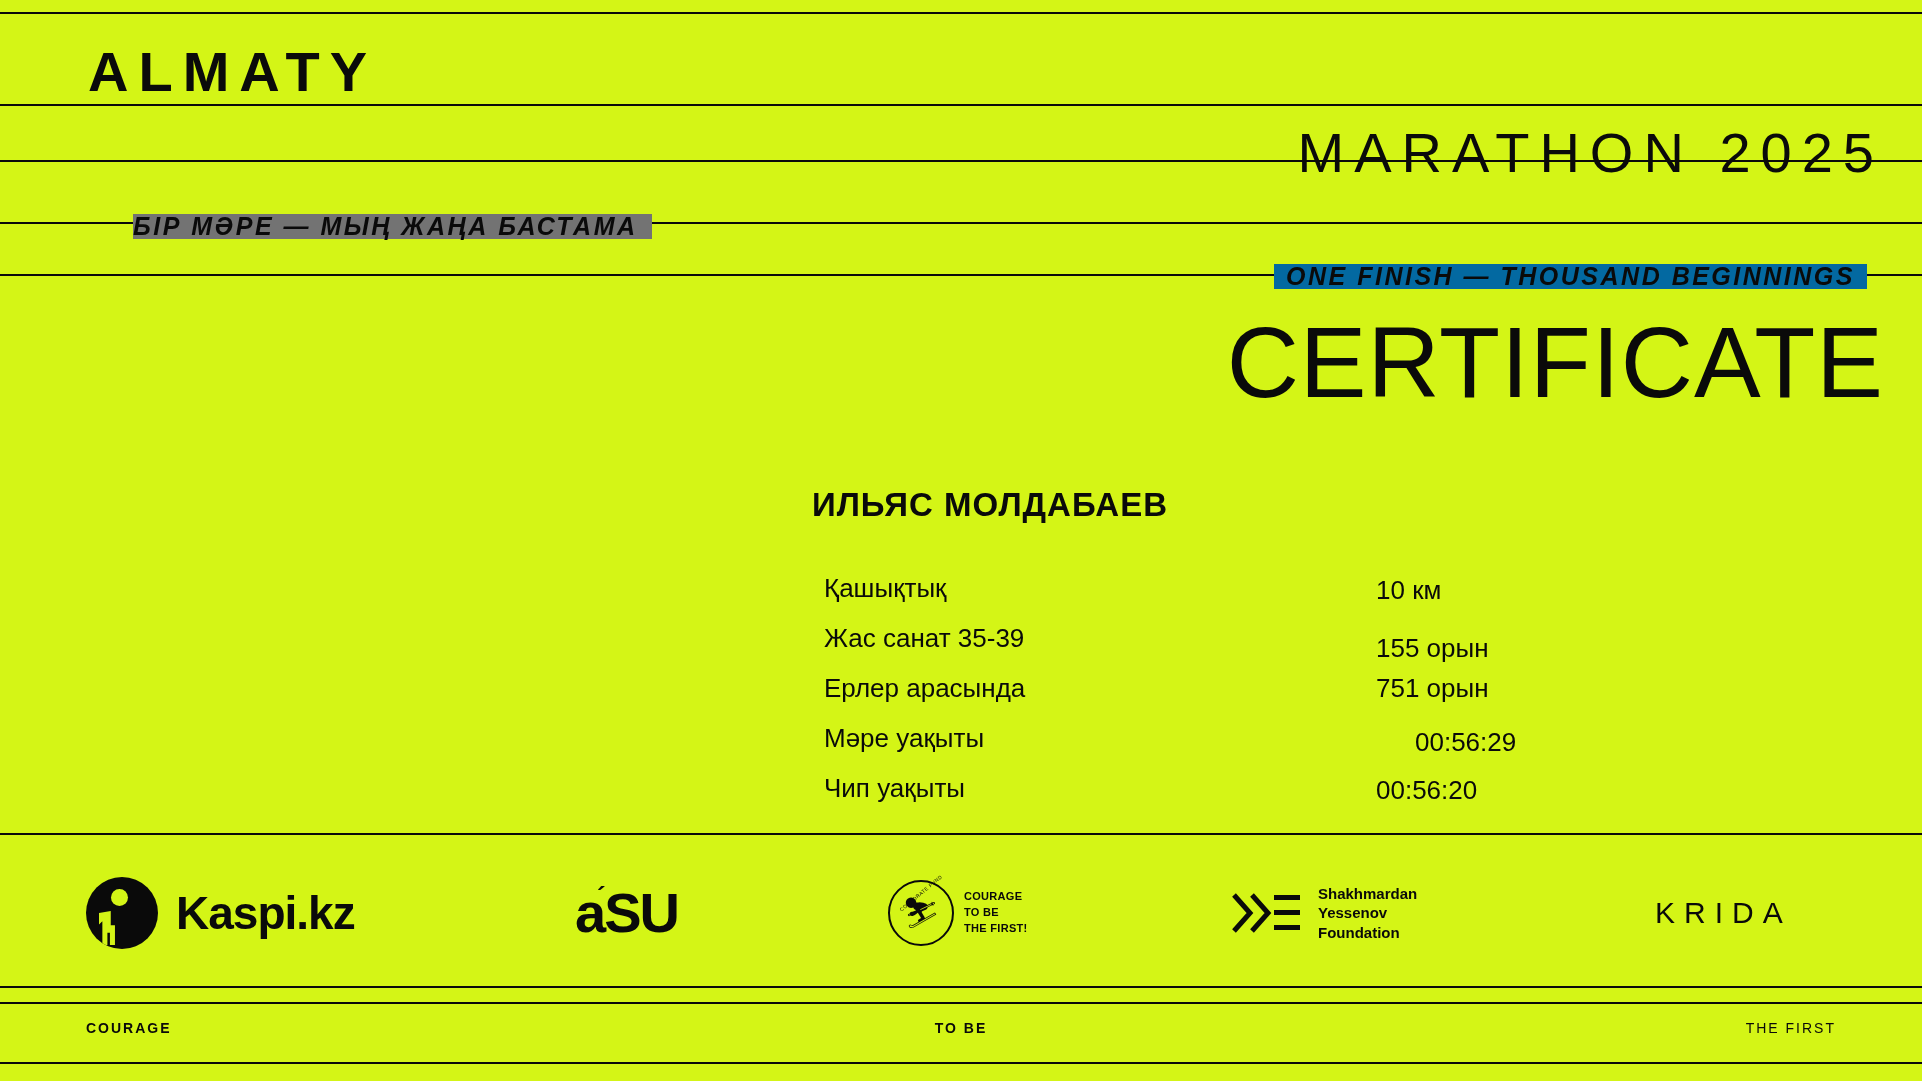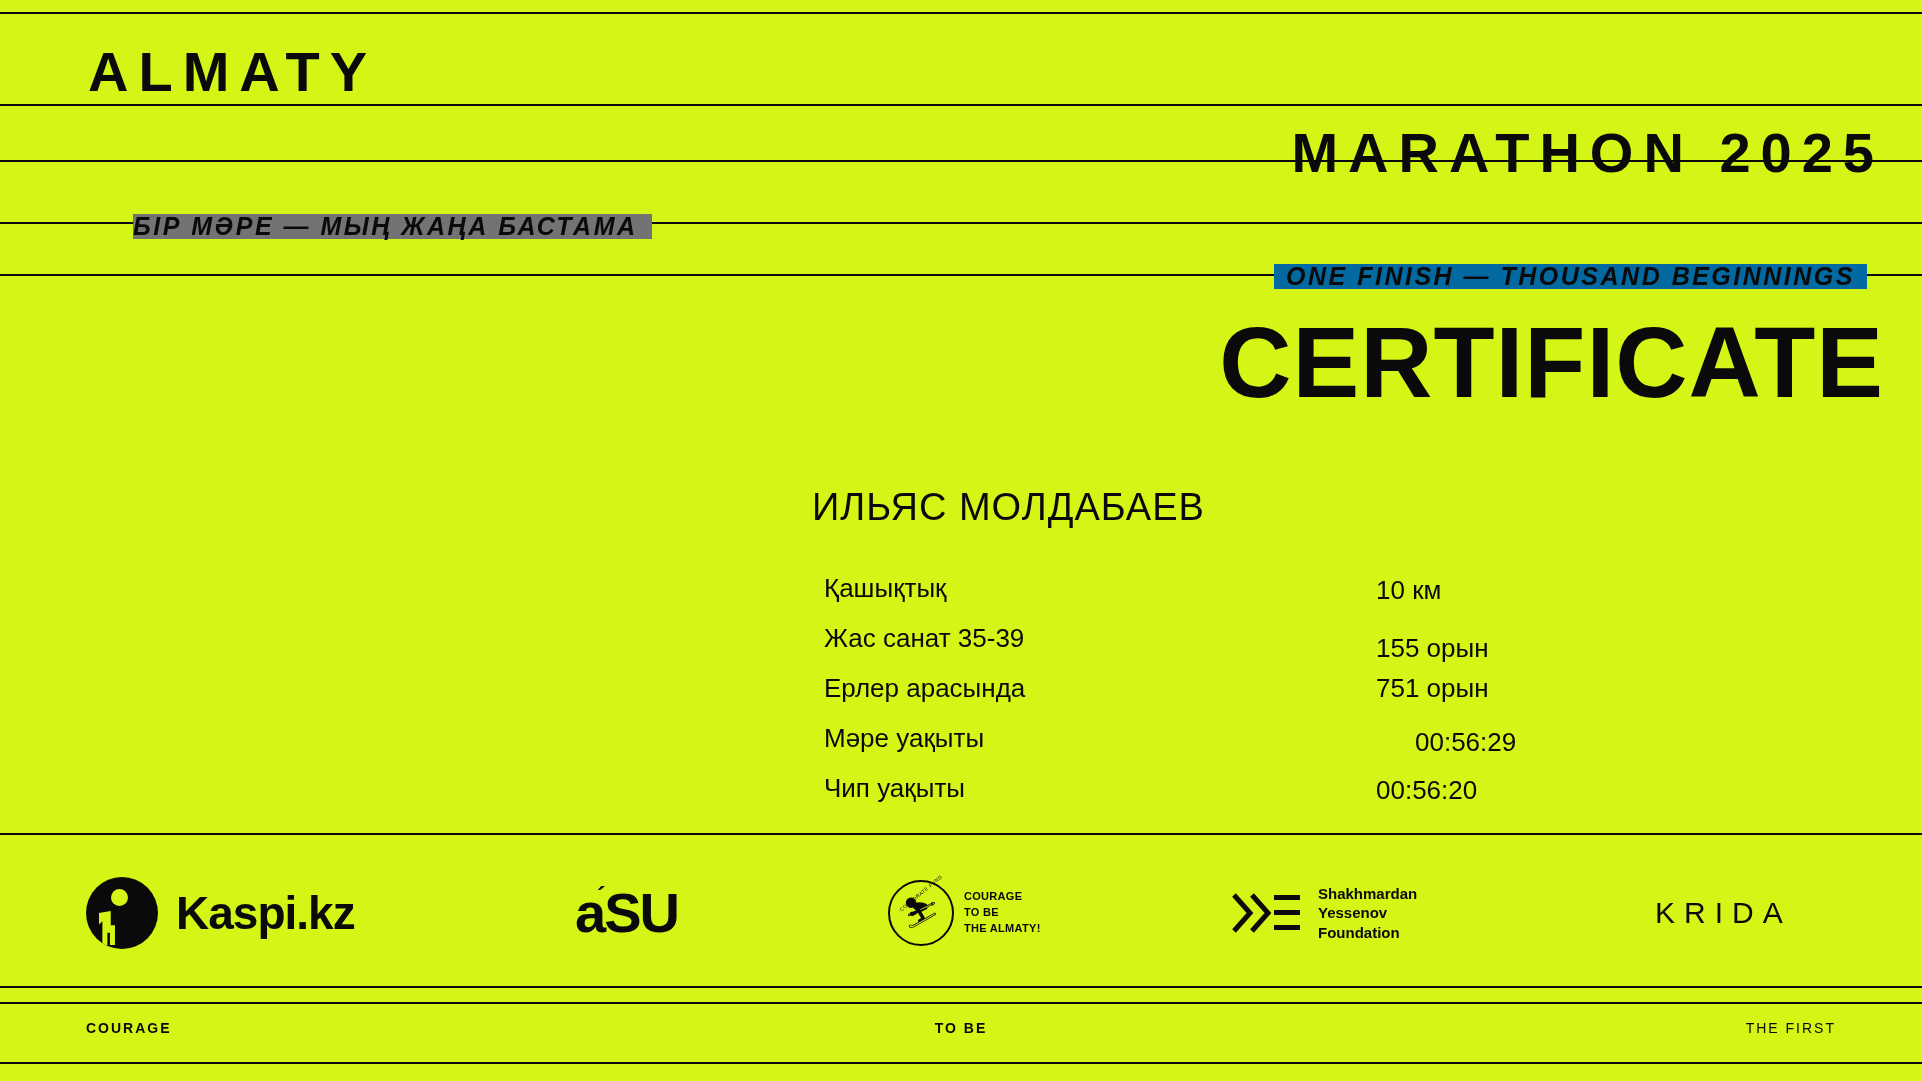--- a/index.html
+++ b/index.html
@@ -39,21 +39,21 @@
     font-size: 56px;
     font-weight: 700;
     letter-spacing: 10px;
     line-height: 1;
   }
   .marathon {
     position: absolute;
     right: 38px;
     top: 125px;
     font-size: 56px;
-    font-weight: 700;
+    font-weight: 400;
     letter-spacing: 10px;
     line-height: 1;
     text-align: right;
   }
   .slogan-kz {
     position: absolute;
     left: 133px;
     top: 214px;
     font-size: 25px;
     font-weight: 700;
@@ -76,33 +76,33 @@
     padding: 0 12px;
     text-align: right;
   }
 
   
   .title {
     position: absolute;
     right: 38px;
     top: 312px;
     font-size: 100px;
-    font-weight: 700;
+    font-weight: 400;
     letter-spacing: 1px;
     line-height: 1;
     text-align: right;
   }
 
   
   .athlete {
     position: absolute;
     left: 812px;
     top: 488px;
-    font-size: 38px;
-    font-weight: 400;
+    font-size: 33px;
+    font-weight: 700;
     letter-spacing: 1px;
     line-height: 1;
   }
   .results {
     position: absolute;
     left: 812px;
     top: 575px;
     width: 800px;
   }
   .result-row {
@@ -339,21 +339,21 @@
 
     <div class="sponsor sp-courage">
       <div class="courage-wrap">
         <div class="courage-badge">
           <span class="courage-ring-text">CORPORATE FUND</span>
           <span class="person">⛷</span>
         </div>
         <div class="courage-lines">
           <div>COURAGE</div>
           <div>TO BE</div>
-          <div>THE ALMATY!</div>
+          <div>THE FIRST!</div>
         </div>
       </div>
     </div>
 
     <div class="sponsor sp-shakh">
       <div class="shakh-wrap">
         <div class="shakh-mark">
           <svg width="74" height="44" viewBox="0 0 74 44" fill="none" aria-hidden="true">
             <path d="M2 4 L18 22 L2 40" stroke="#0a0a0a" stroke-width="5" fill="none"></path>
             <path d="M20 4 L36 22 L20 40" stroke="#0a0a0a" stroke-width="5" fill="none"></path>

